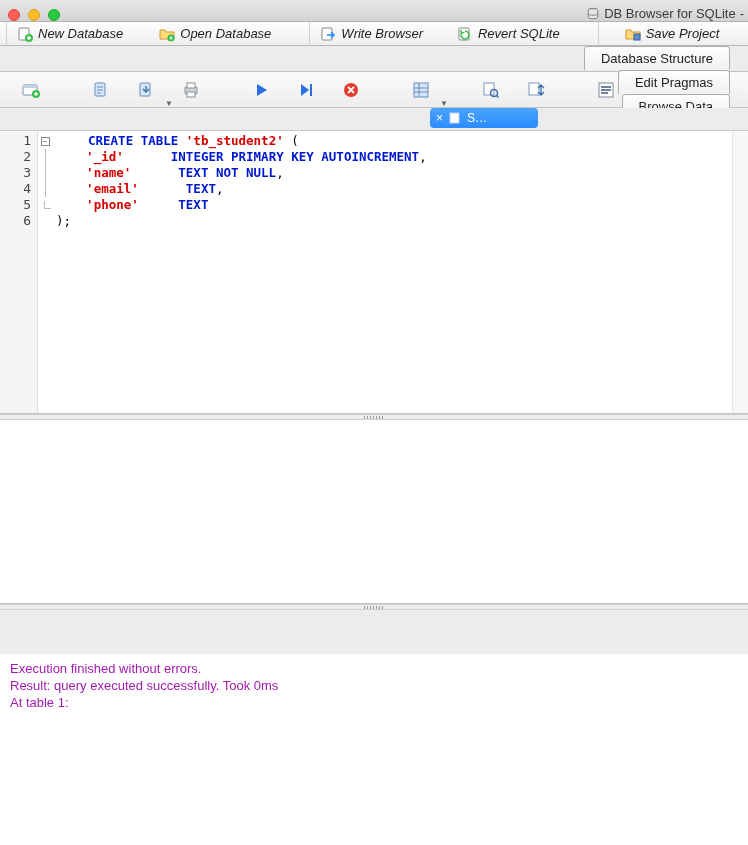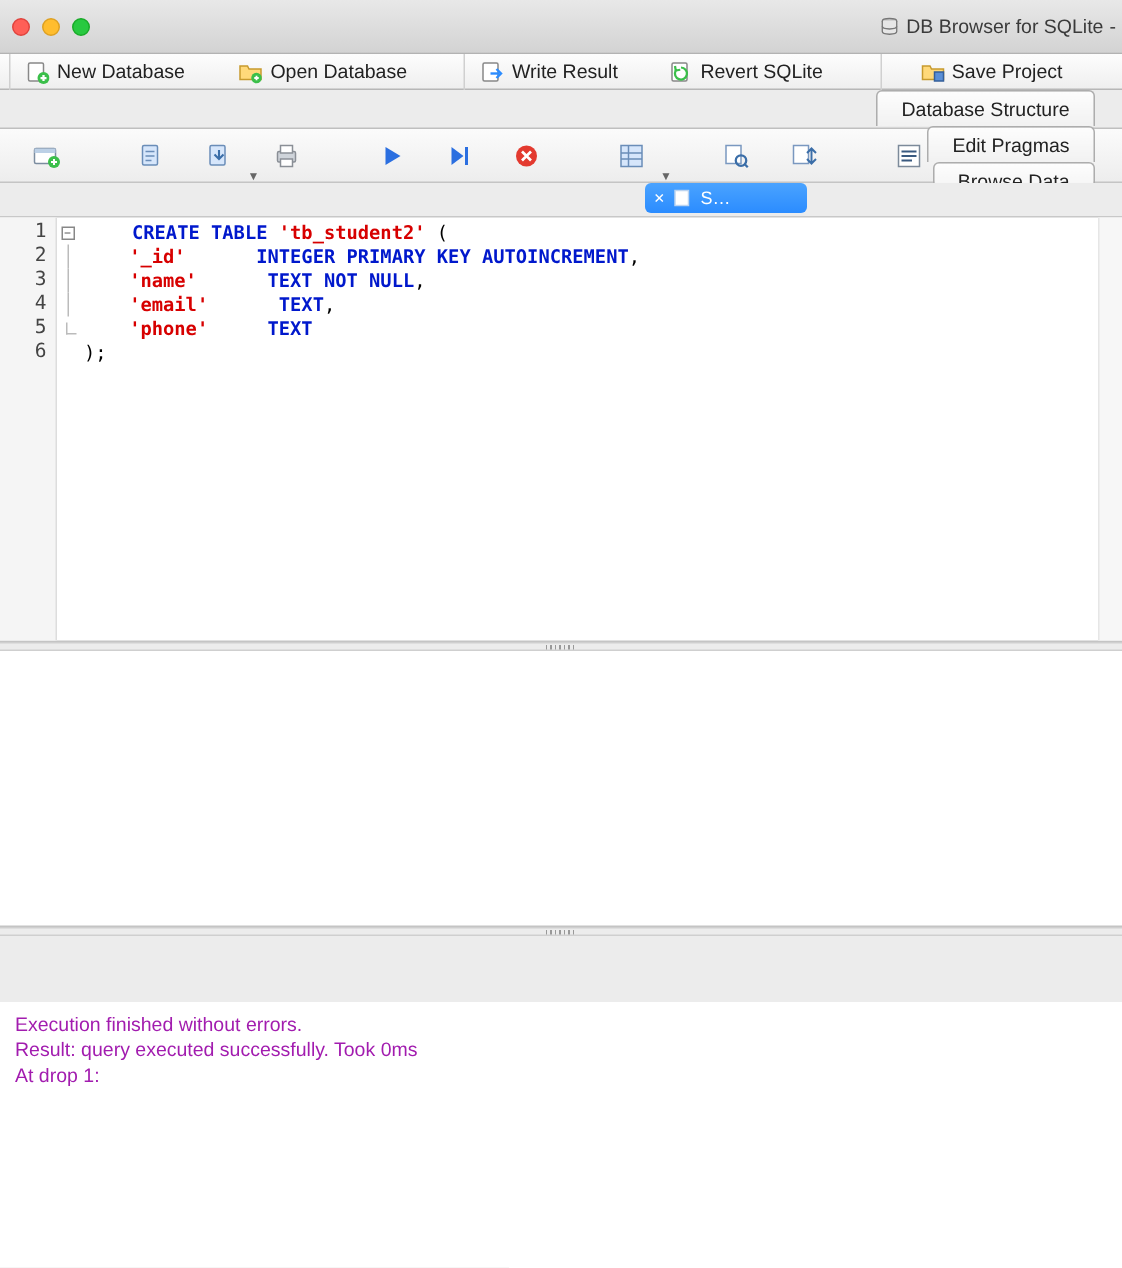--- a/index.html
+++ b/index.html
@@ -6,24 +6,24 @@
     body {
       font-family: -apple-system, "Lucida Grande", Arial, sans-serif;
       font-size: 13px;
       background: #ececec;
       width: 748px;
       height: 845px;
       overflow: hidden;
       position: relative;
     }
     .titlebar {
-      height: 36px;
+      height: 22px;
       background: linear-gradient(#e8e8e8, #d3d3d3);
       display: flex;
-      align-items: center;
+      align-items: flex-end;
       position: relative;
       border-bottom: 1px solid #b3b3b3;
     }
     .traffic-lights {
       display: flex;
       gap: 8px;
       padding-left: 8px;
     }
     .tl { width: 12px; height: 12px; border-radius: 50%; }
     .tl.red { background: #ff5f57; border: 0.5px solid #e0443e; }
@@ -39,20 +39,21 @@
       gap: 4px;
     }
     .dbicon { width: 14px; height: 14px; display: inline-block; }
     .toolbar {
       height: 24px;
       background: linear-gradient(#fdfdfd, #efefef);
       border-bottom: 1px solid #b7b7b7;
       display: flex;
       align-items: center;
       padding: 0 4px;
+      font-style: italic;
     }
     .toolbar .sep { width: 1px; height: 24px; background: #d0d0d0; margin: 0 2px; }
     .tbtn {
       display: flex;
       align-items: center;
       gap: 5px;
       padding: 3px 8px;
       font-size: 13px;
       color: #222;
       cursor: default;
@@ -277,21 +278,21 @@
   <div style="flex: 0 0 28px"></div>
   <div class="sep"></div>
   <div class="tbtn">
     <span class="ticon">
       <svg viewBox="0 0 16 16">
           <rect x="2" y="2" width="10" height="12" rx="1" fill="#fff" stroke="#888"></rect>
           <path d="M11 6l3 3-3 3" fill="none" stroke="#2b8cff" stroke-width="1.6"></path>
           <path d="M7 9h6" stroke="#2b8cff" stroke-width="1.6"></path>
         </svg>
     </span>
-    <span>Write Result</span>
+    <span>Write Browser</span>
   </div>
   <div style="width:18px"></div>
   <div class="tbtn">
     <span class="ticon">
       <svg viewBox="0 0 16 16">
           <rect x="2" y="2" width="10" height="12" rx="1" fill="#fff" stroke="#888"></rect>
           <path d="M8 5a4 4 0 1 1-3.5 2" fill="none" stroke="#3bbf4a" stroke-width="1.5"></path>
           <path d="M4 4l.5 3 3-.5" fill="none" stroke="#3bbf4a" stroke-width="1.5"></path>
         </svg>
     </span>
@@ -476,14 +477,14 @@
 
 <div class="results"></div>
 
 <div class="vsplit">
     <div class="grip"></div>
   </div>
 
 <div class="statustext">
   <div>Execution finished without errors.</div>
   <div>Result: query executed successfully. Took 0ms</div>
-  <div>At drop 1:</div>
+  <div>At table 1:</div>
 </div>
 
 </body></html>

